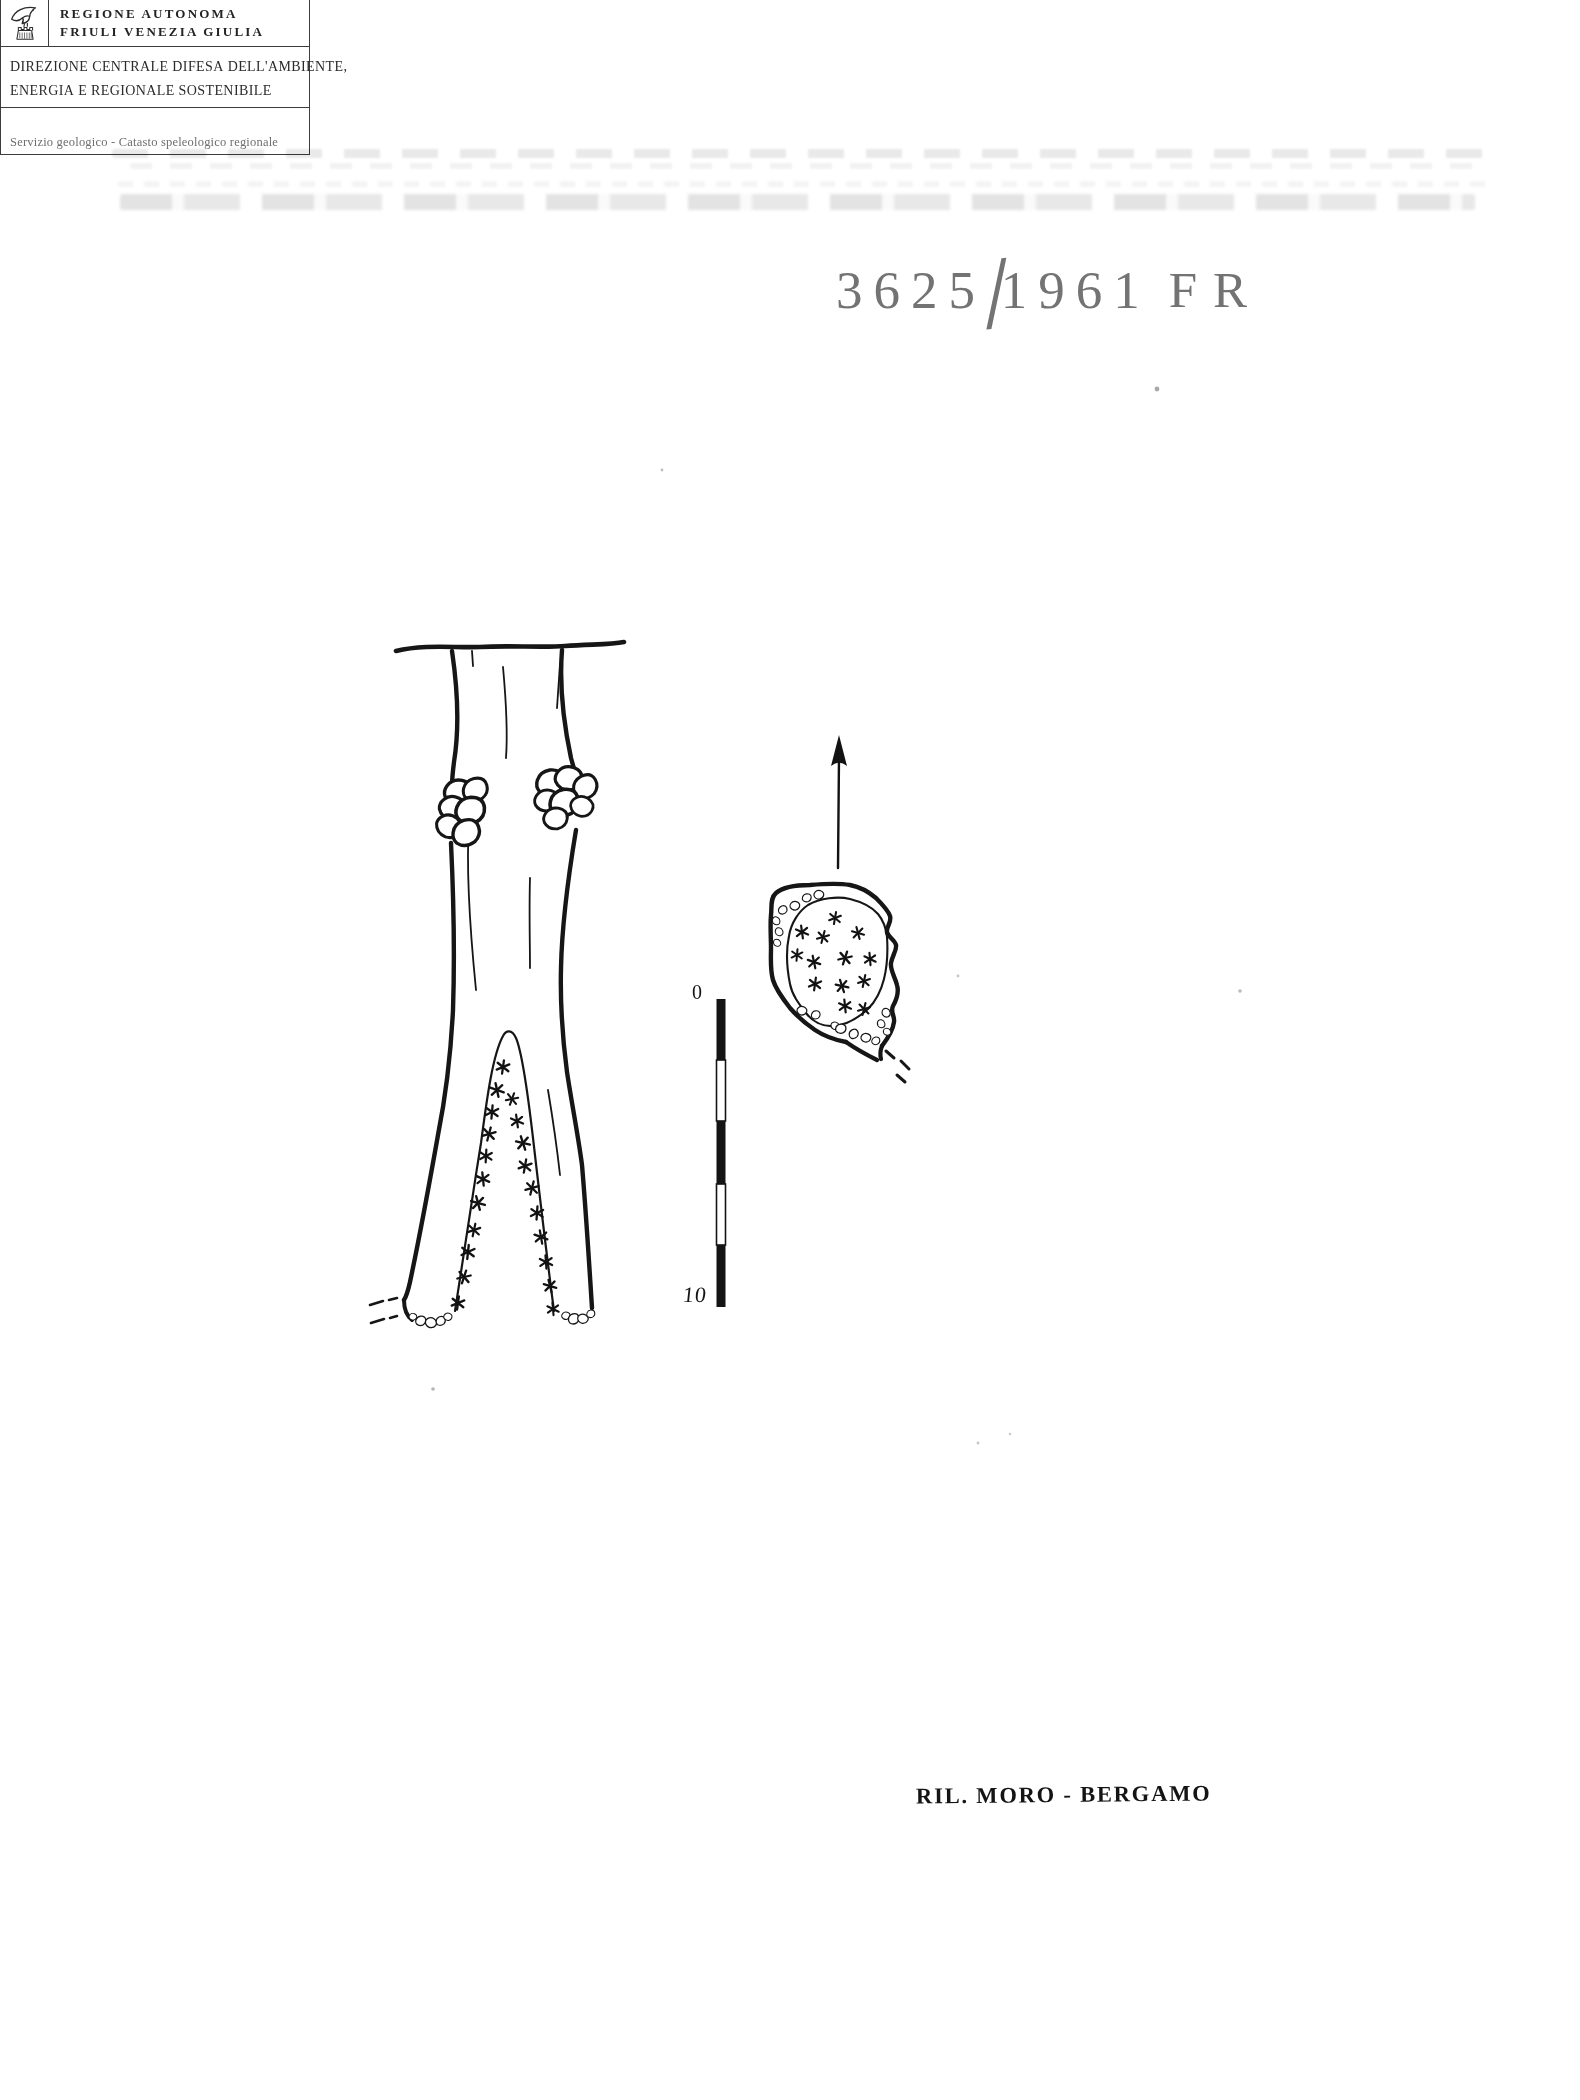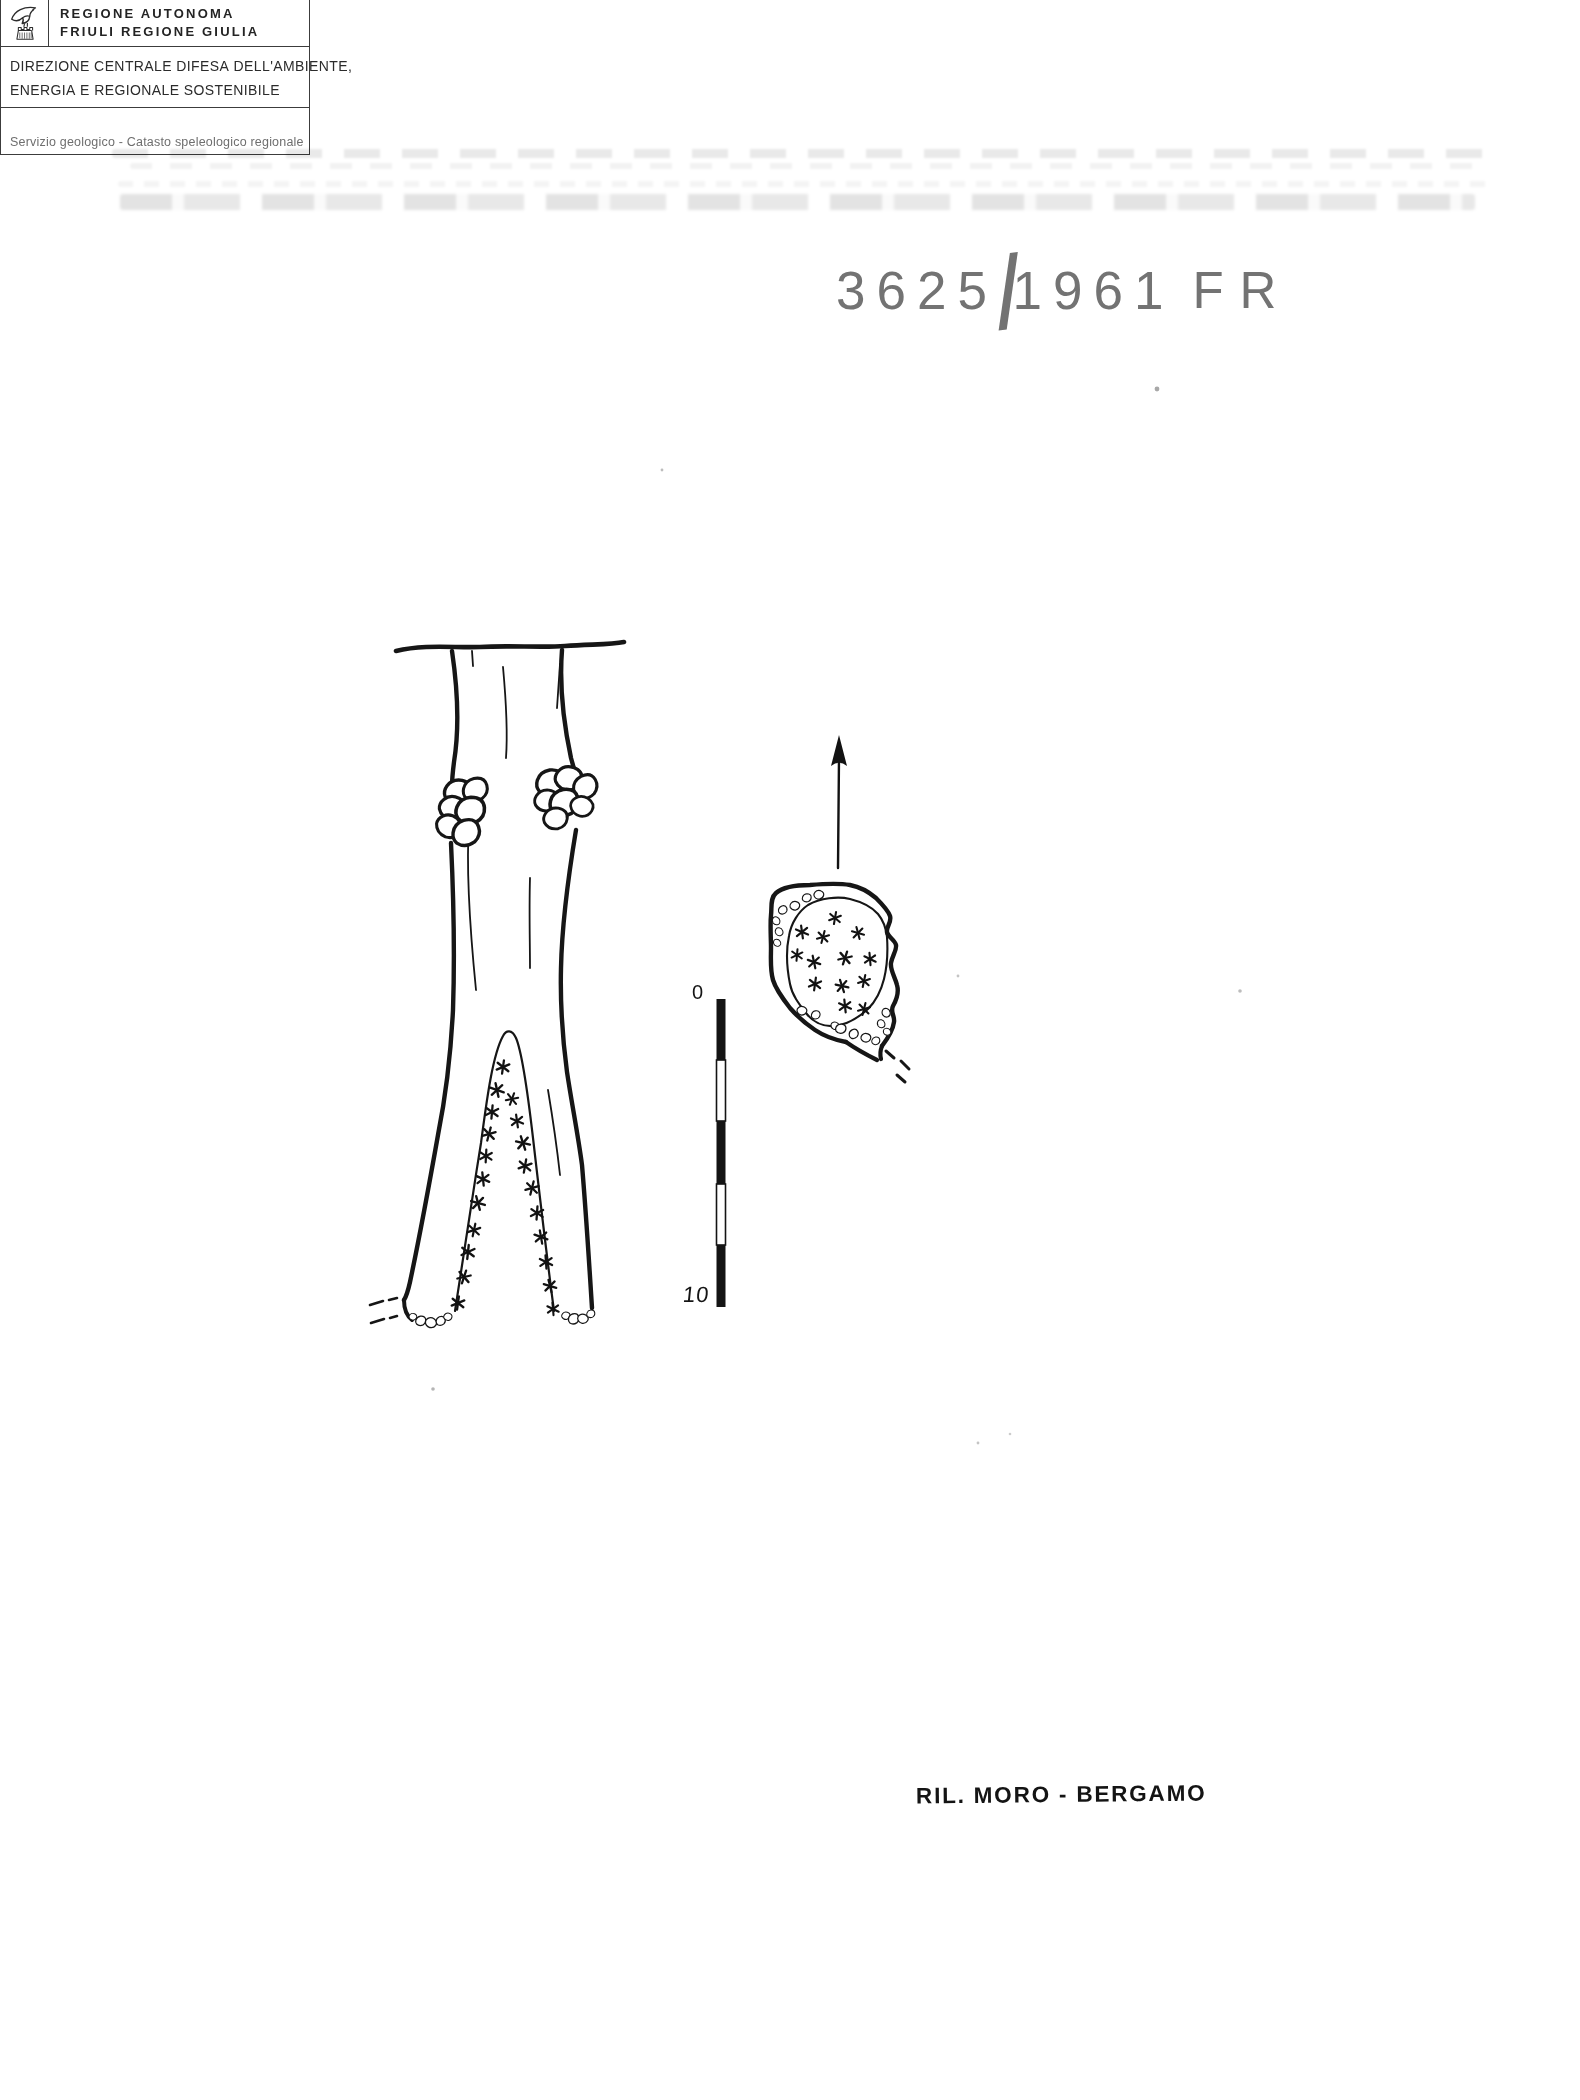--- a/index.html
+++ b/index.html
@@ -1,21 +1,21 @@
 <!DOCTYPE html>
 <html><head>
 <meta charset="utf-8">
 <style>
   html,body{margin:0;padding:0;background:#e8e8e8;}
   #page{
     position:relative;
     width:1580px;height:2100px;
     background:#ffffff;
     overflow:hidden;
-    font-family:Liberation Sans, sans-serif;
+    font-family:Liberation Serif, serif;
     color:#1a1a1a;
   }
   
   .letterhead{
     position:absolute;left:0;top:0;width:308px;
     border:1.5px solid #3c3c3c;border-left:1px solid #3c3c3c;border-top:none;
     background:#fff;
   }
   .h-row1{display:flex;align-items:stretch;border-bottom:1.5px solid #3c3c3c;height:46px;}
   .logo-cell{width:47px;border-right:1.5px solid #3c3c3c;display:flex;align-items:center;justify-content:center;}
@@ -76,21 +76,21 @@
           <path d="M6,17 C9,8 19,3 31,5 C27,8 25,11 25,14 C24.5,18.5 21,21 17,21.5 C18.5,19 18.5,17 17.5,15.5 C14,19 10,19.5 6,17 Z" stroke="#2c2c2c" stroke-width="1.4" stroke-linejoin="round" fill="#fff"></path>
           <path d="M17.5,15.5 C20,13.5 22.5,13 25,14" stroke="#2c2c2c" stroke-width="1.1"></path>
           <circle cx="28.2" cy="7.6" r="0.9" fill="#2c2c2c"></circle>
           <path d="M19.5,21.5 L18.8,25 M22.5,21 L22.5,25" stroke="#2c2c2c" stroke-width="1.2"></path>
           <path d="M13,29 v-3.2 h3 v2 h3 v-2 h3 v2 h3 v-2 h3 v3.2 M13,29 h14 M13,29 l-1.5,9 h17 l-1.5,-9" stroke="#2c2c2c" stroke-width="1.1" stroke-linejoin="round" fill="#fff"></path>
           <path d="M14.5,31 v6 M17,31 v6.5 M19.5,31 v6.5 M22,31 v6.5 M24.5,31 v6.5 M26.5,31 v6" stroke="#2c2c2c" stroke-width=".7"></path>
         </svg>
       </div>
       <div class="region-name">
         <div>REGIONE AUTONOMA</div>
-        <div>FRIULI REGIONE GIULIA</div>
+        <div>FRIULI VENEZIA GIULIA</div>
       </div>
     </div>
     <div class="h-row2">
       <div>Direzione centrale difesa dell'ambiente,</div>
       <div>energia e regionale sostenibile</div>
     </div>
     <div class="h-row3">
       <span>Servizio geologico - Catasto speleologico regionale</span>
     </div>
   </div>

